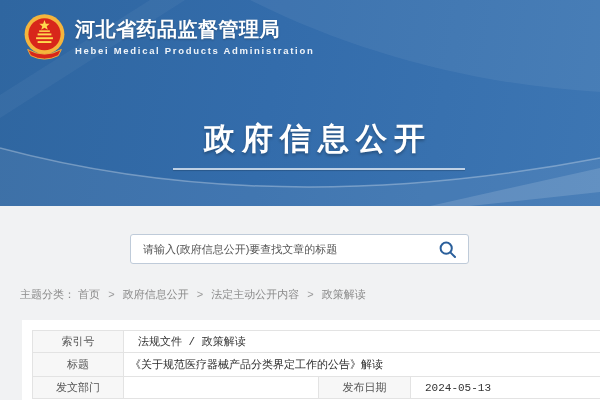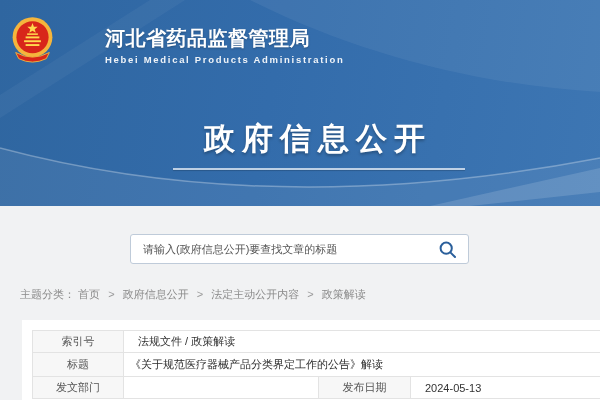--- a/index.html
+++ b/index.html
@@ -15,25 +15,24 @@
   
   .hero {
     position: absolute; left: 0; top: 0;
     width: 600px; height: 206px;
     background: linear-gradient(100deg, #2f66a0 0%, #336cab 45%, #3d76b3 100%);
     overflow: hidden;
   }
   .hero-waves { position: absolute; left: 0; top: 0; }
 
   .logo-link {
-    position: absolute; left: 8px; top: 11px;
+    position: absolute; left: 20px; top: 11px;
     width: 260px; height: 54px;
-    display: flex; align-items: flex-end;
+    display: flex; align-items: flex-start;
     cursor: pointer;
-    gap: 42px;
   }
   .emblem { width: 49px; height: 51px; flex: 0 0 auto; }
   .site-names { margin-left: 6px; padding-top: 7px; }
   .site-title {
     color: #ffffff; font-size: 20px; font-weight: bold;
     letter-spacing: 0.5px; line-height: 1.1;
     text-shadow: 0 1px 2px rgba(0,0,0,0.25);
     white-space: nowrap;
   }
   .site-subtitle {
@@ -103,21 +102,21 @@
     font-size: 11px;
   }
   .tr { display: flex; border-bottom: 1px solid #e3e3e3; }
   .tr:last-child { border-bottom: none; }
   .tr-1 { height: 22px; }
   .tr-2 { height: 24px; }
   .tr-3 { height: 21px; }
   .td {
     display: flex; align-items: center;
     border-right: 1px solid #e3e3e3;
-    overflow: hidden; white-space: nowrap;
+    overflow: hidden; white-space: nowrap; font-family: Liberation Mono, monospace;
   }
   .td:last-child { border-right: none; }
   .td.label {
     background: #f7f7f7; color: #555;
     justify-content: center;
   }
   .td.value { background: #ffffff; color: #333; padding-left: 20px; }
   .w-label1 { width: 91px; flex: 0 0 91px; }
   .w-value1 { width: 195px; flex: 0 0 195px; }
   .w-label2 { width: 92px; flex: 0 0 92px; }

